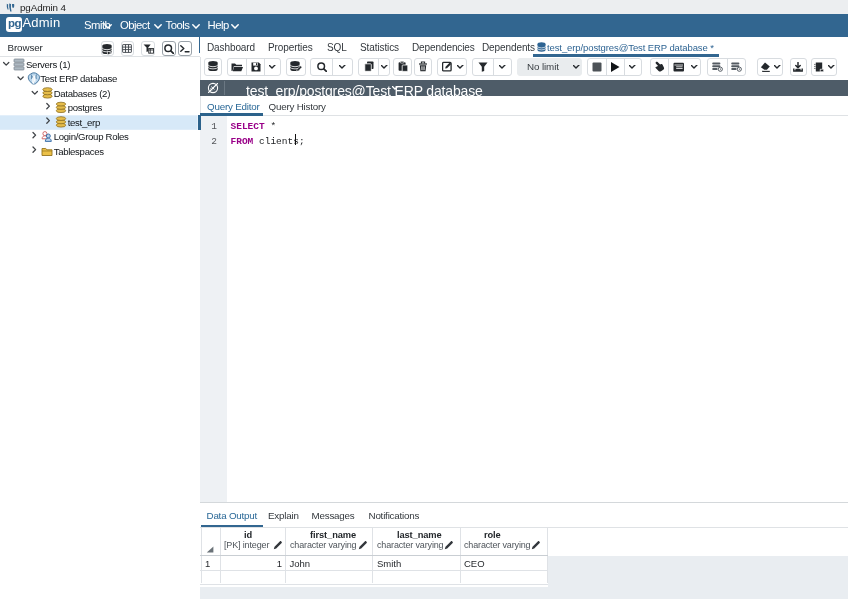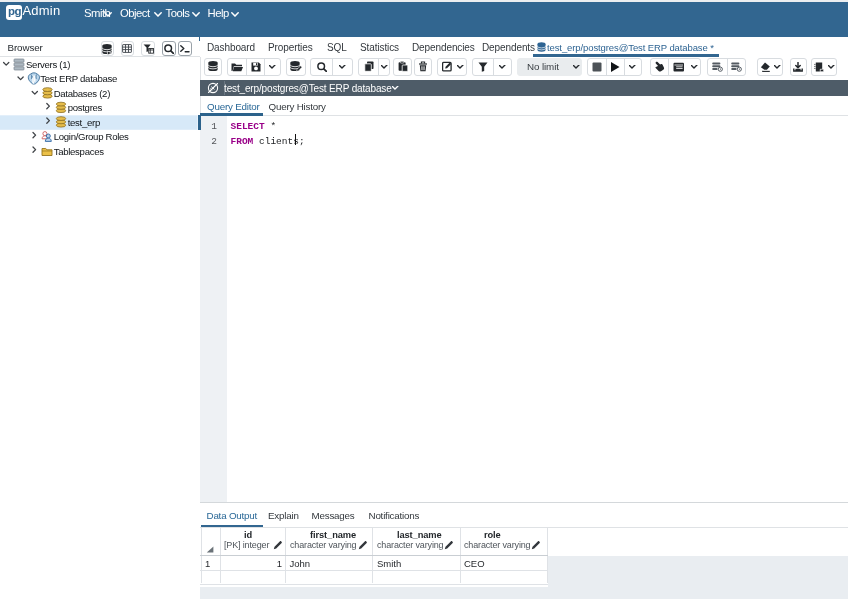--- a/index.html
+++ b/index.html
@@ -3,21 +3,21 @@
 <meta charset="utf-8">
 <style>
 * { margin:0; padding:0; box-sizing:border-box; }
 html,body { width:848px; height:599px; overflow:hidden; }
 body { position:relative; font-family:"Liberation Sans", sans-serif; background:#fff; }
 .abs { position:absolute; }
 
 #titlebar { left:0; top:0; width:848px; height:14px; background:#eceef0; }
 #titlebar .t { position:absolute; left:20px; top:1.5px; font-size:9.8px; letter-spacing:-0.1px; color:#1c1c1c; }
 
-#header { left:0; top:2px; width:848px; height:39px; background:#326690; }
+#header { left:0; top:14px; width:848px; height:39px; background:#326690; }
 #logobox { position:absolute; left:6px; top:3px; width:16px; height:15px; background:#fff; border-radius:3px; }
 #logobox span { position:absolute; left:2px; top:0px; font-size:11.5px; font-weight:bold; color:#326690; letter-spacing:-0.5px;}
 #header .admin { position:absolute; left:22.5px; top:1px; font-size:13px; font-weight:normal; color:#ffffff; letter-spacing:0.2px;}
 .menu { position:absolute; top:4.5px; font-size:11.3px; letter-spacing:-0.5px; color:#fff; }
 
 #bheader { left:0; top:37px; width:199px; height:28px; background:#fff; }
 #bheader .t { position:absolute; left:7.5px; top:4.5px; font-size:9.8px; letter-spacing:-0.1px; color:#24292e; }
 .bbtn { position:absolute; top:40.5px; height:15px; background:#fff; border:1px solid #d9dde1; border-radius:3px; }
 
 #tabsrow { left:200px; top:37px; width:648px; height:20px; background:#fff; }
@@ -459,21 +459,21 @@
   </div>
 </div>
 
 <div class="abs" id="connbar">
   <svg class="abs" style="left:7px;top:2.5px" width="12" height="12" viewBox="0 0 12 12">
     <circle cx="6" cy="6" r="4.6" fill="none" stroke="#fff" stroke-width="1.1"></circle>
     <path d="M1.5 10.5 L10.5 1.5" stroke="#fff" stroke-width="1.1" stroke-linecap="round"></path>
     <path d="M4.2 4.6 L7.4 7.4 M5.2 8.2 L3.4 6.6" stroke="#fff" stroke-width="1"></path>
   </svg>
   <div class="abs" style="left:23.5px;top:1.5px;width:1px;height:13.5px;background:#6b7883"></div>
-  <span class="abs" style="left:24px;top:3px;font-size:10px;letter-spacing:-0.15px;color:#fff;white-space:nowrap">test_erp/postgres@Test ERP database</span>
+  <span class="abs" style="left:46px;top:3px;font-size:14px;letter-spacing:-0.15px;color:#fff;white-space:nowrap">test_erp/postgres@Test ERP database</span>
   <svg class="abs" style="left:191.5px;top:6.5px" width="7" height="4" viewBox="0 0 7 4">
       <path d="M0 0 L3 3 L6 0" fill="none" stroke="#fff" stroke-width="1.3" stroke-linecap="round"></path>
     </svg>
 </div>
 
 <div class="abs" id="qtabs" style="left:0;top:0;width:848px;height:0">
   <span class="abs" style="left:207px;top:101px;font-size:9.8px;letter-spacing:-0.2px;color:#2a6897">Query Editor</span>
   <span class="abs" style="left:268.5px;top:101px;font-size:9.8px;letter-spacing:-0.2px;color:#33383d">Query History</span>
   <div class="abs borderline" style="left:200px;top:114.8px;width:648px;height:1px"></div>
   <div class="abs" style="left:200px;top:113.1px;width:63px;height:2.6px;background:#2c628b"></div>

